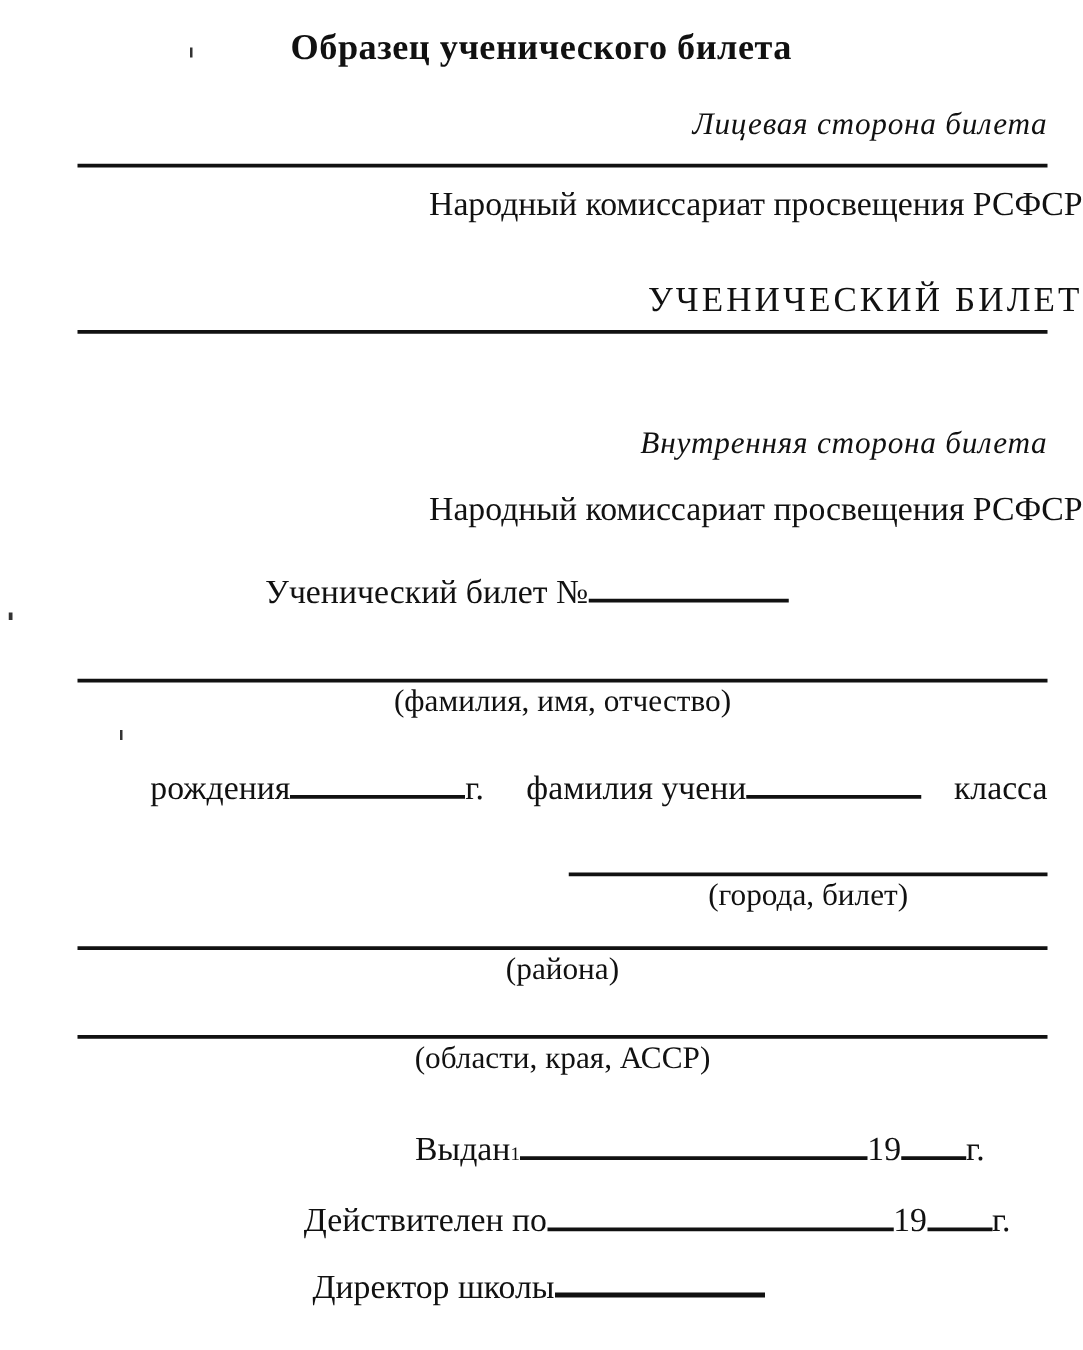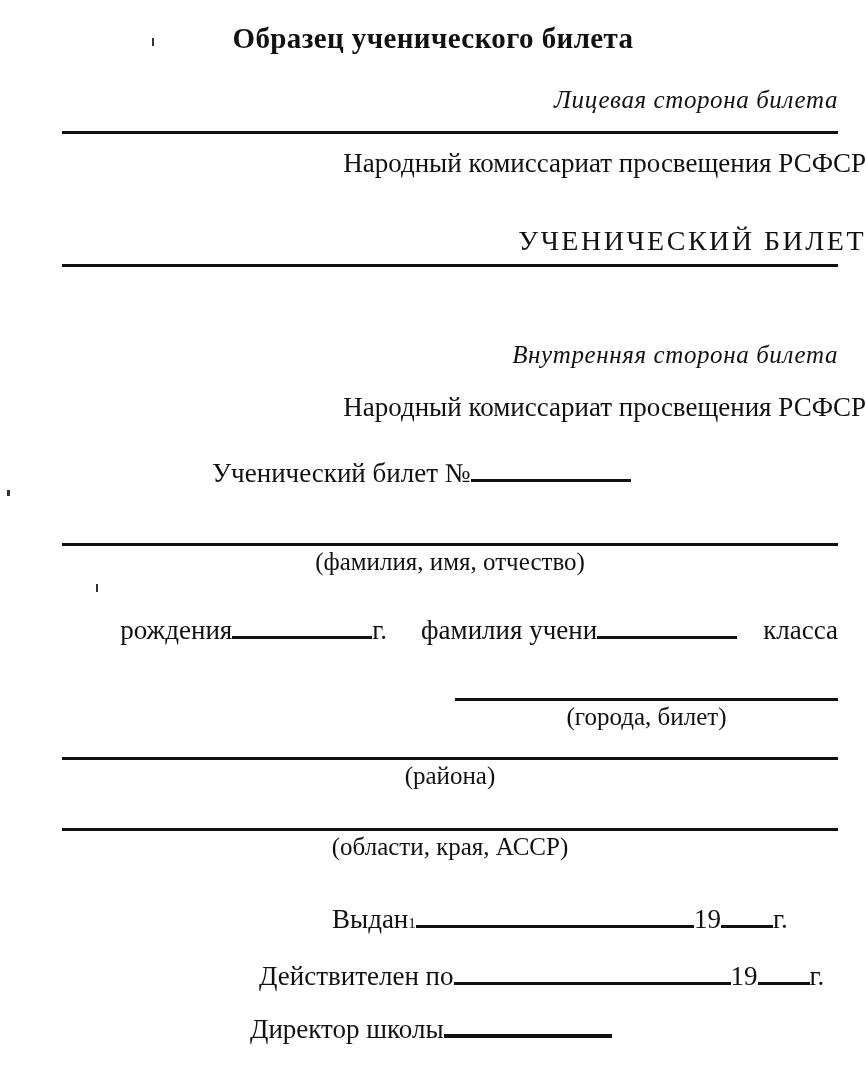--- a/index.html
+++ b/index.html
@@ -120,21 +120,21 @@
   .l-rozhdeniya .sp { display: inline-block; width: 34px; }
   .l-rozhdeniya .sp2 { display: inline-block; width: 26px; }
 
   .l-shkola { top: 672px; left: 62px; }
   .l-shkola .blank.b1 { width: 172px; }
 
   .l-vydan { top: 898px; left: 332px; }
   .l-vydan .blank.b1 { width: 278px; }
   .l-vydan .blank.b2 { width: 52px; }
 
-  .l-deistv { top: 955px; left: 259px; }
+  .l-deistv { top: 955px; left: 243px; }
   .l-deistv .blank.b1 { width: 277px; }
   .l-deistv .blank.b2 { width: 52px; }
 
   .l-director { top: 1014px; left: 250px; justify-content: flex-end; }
   .l-director .dash-rule { width: 168px; }
 
   sup.footnote-marker {
     font-size: 0.56em;
     vertical-align: super;
     line-height: 0;

